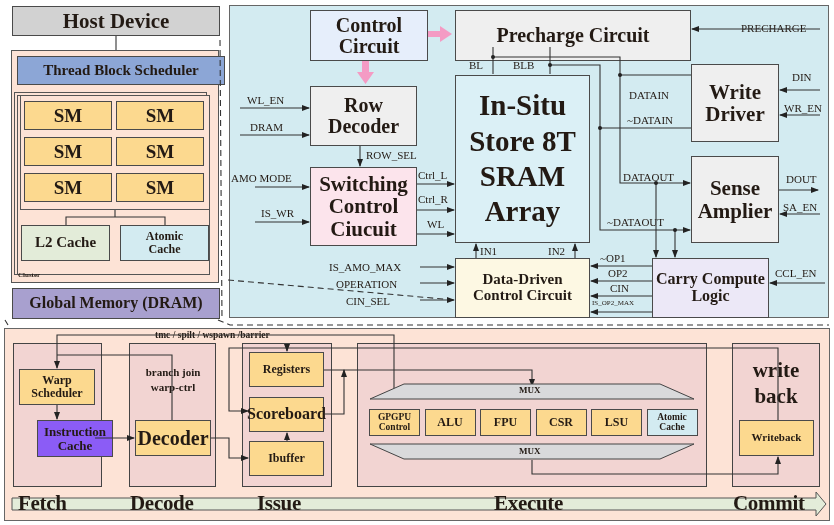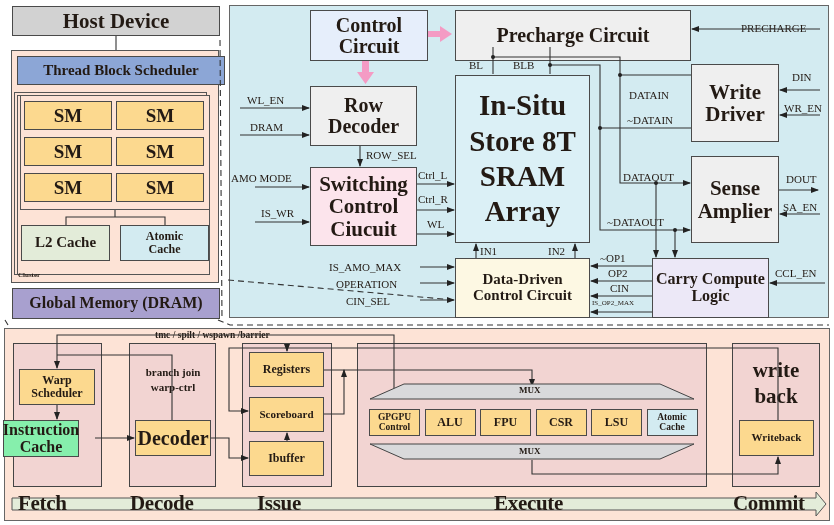--- a/index.html
+++ b/index.html
@@ -124,33 +124,33 @@
 <div class="abs" style="left:129px;top:343px;width:87px;height:144px;background:#f2d4d2;border:1.3px solid #444;"></div>
 <div class="abs" style="left:242px;top:343px;width:90px;height:144px;background:#f2d4d2;border:1.3px solid #444;"></div>
 <div class="abs" style="left:357px;top:343px;width:350px;height:144px;background:#f2d4d2;border:1.3px solid #444;"></div>
 <div class="abs" style="left:732px;top:343px;width:88px;height:144px;background:#f2d4d2;border:1.3px solid #444;"></div>
 
 <div class="lbl" style="left:155px;top:331px;font-size:9.5px;font-weight:bold;">tmc / spilt / wspawn /barrier</div>
 
 <div class="box" style="left:19px;top:369px;width:76px;height:36px;background:#fcd98f;font-size:12px;">
   <span>Warp Scheduler</span>
 </div>
-<div class="box" style="left:3px;top:420px;width:76px;height:37px;background:#86efac;font-size:16px;">
+<div class="box" style="left:37px;top:420px;width:76px;height:37px;background:#8b5cf6;font-size:13px;">
   <span>Instruction Cache</span>
 </div>
 
 <div class="abs" style="left:140px;top:365px;width:66px;font-size:11px;font-weight:bold;text-align:center;line-height:1.35;">branch join warp-ctrl</div>
 <div class="box" style="left:135px;top:420px;width:76px;height:36px;background:#fcd98f;font-size:20px;">
   <span>Decoder</span>
 </div>
 
 <div class="box" style="left:249px;top:352px;width:75px;height:35px;background:#fcd98f;font-size:12px;">
   <span>Registers</span>
 </div>
-<div class="box" style="left:249px;top:397px;width:75px;height:35px;background:#fcd98f;font-size:11px;">
+<div class="box" style="left:249px;top:397px;width:75px;height:35px;background:#fcd98f;font-size:16px;">
   <span>Scoreboard</span>
 </div>
 <div class="box" style="left:249px;top:441px;width:75px;height:35px;background:#fcd98f;font-size:12px;">
   <span>Ibuffer</span>
 </div>
 
 <div id="exec-units">
     <div class="box" style="left: 369px; top: 409px; width: 51px; height: 27px; background: rgb(252, 217, 143); font-size: 9.5px;">
       <span>GPGPU Control</span>
     </div>

